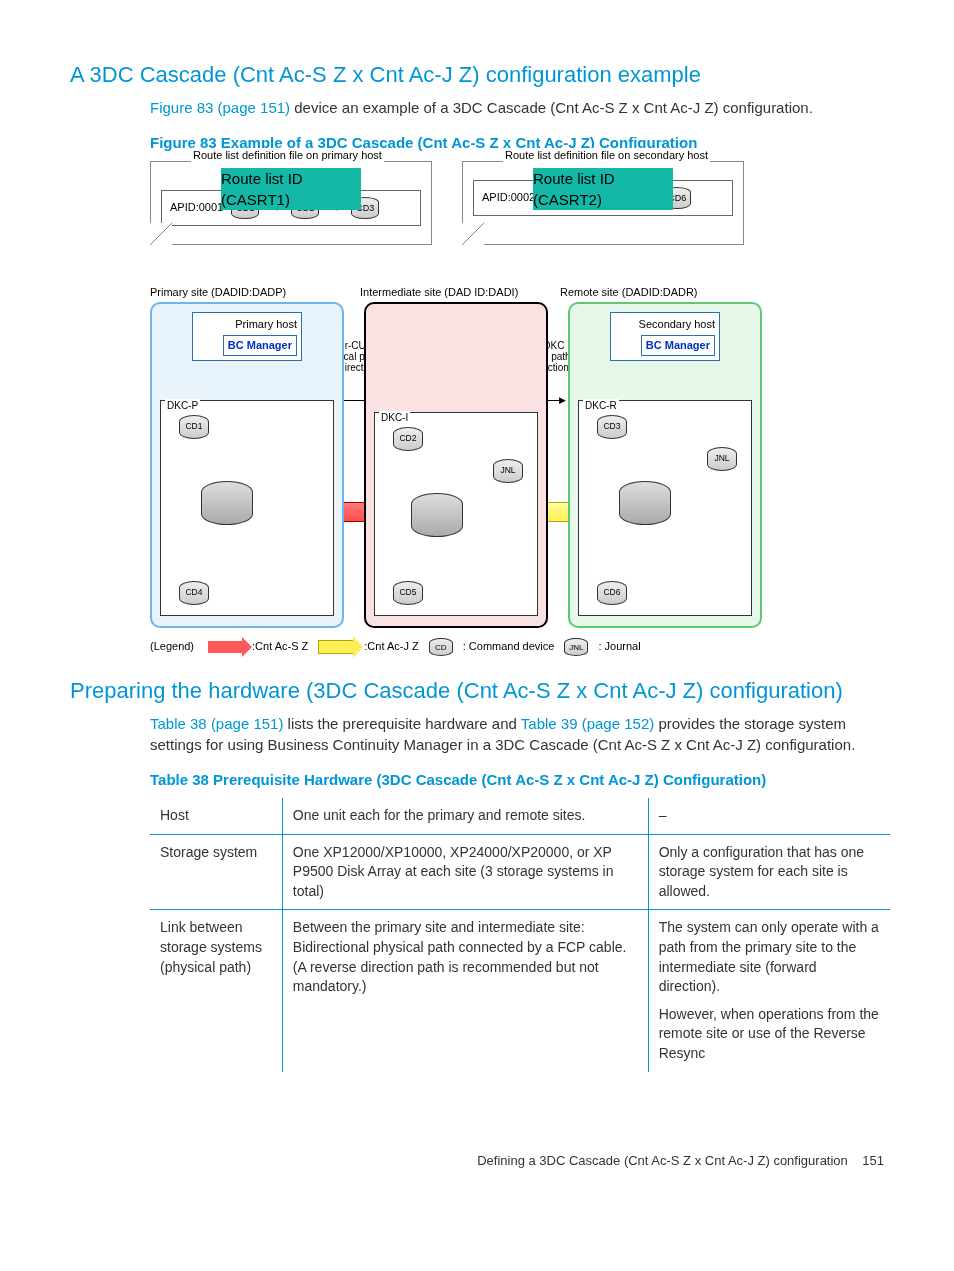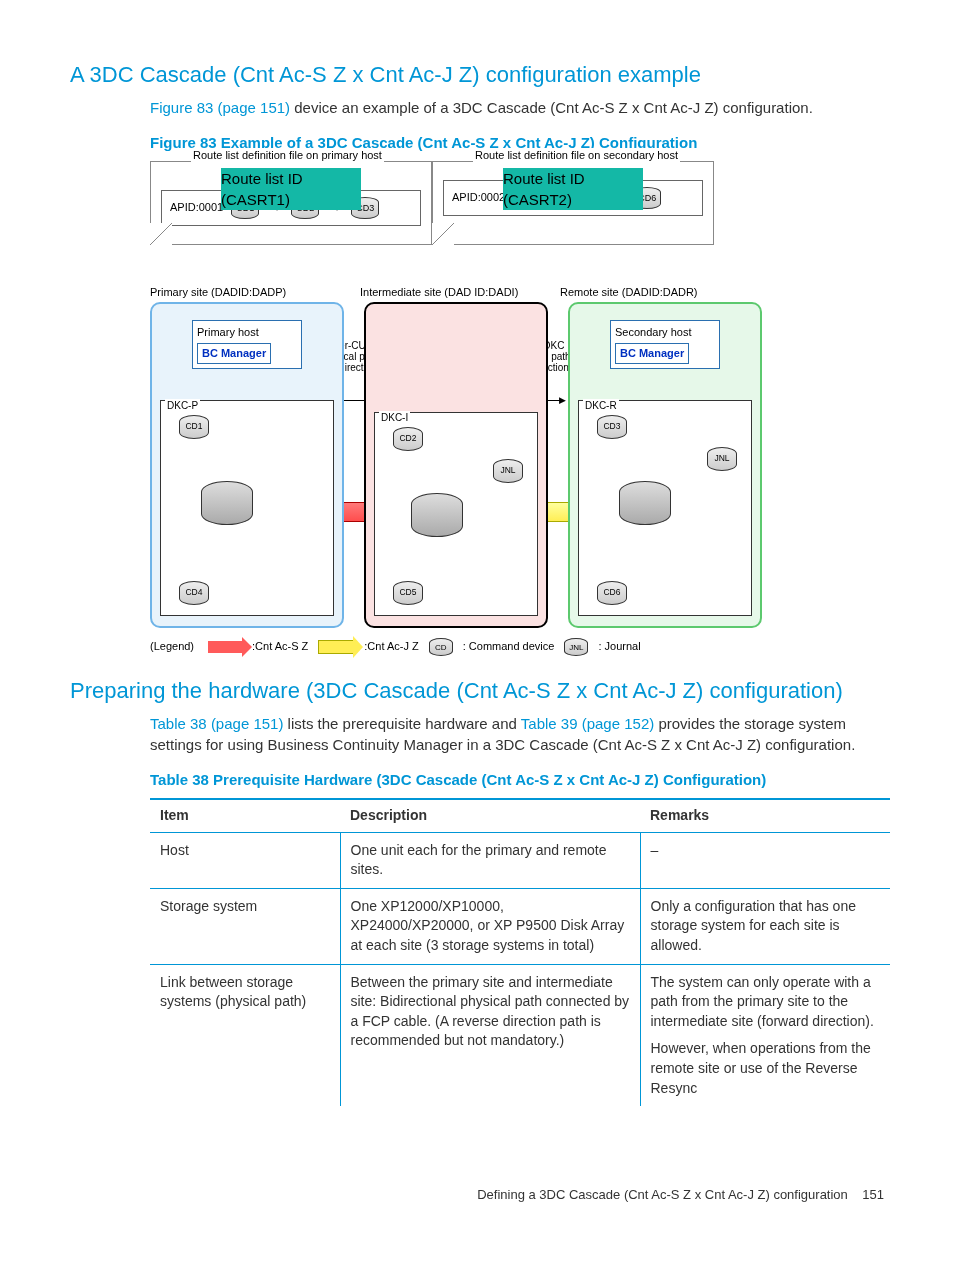--- a/index.html
+++ b/index.html
@@ -39,21 +39,21 @@
     font-size: 13px;
     margin-top: 80px;
   }
   
   .diagram {
     margin-left: 80px;
     width: 620px;
     font-size: 11px;
     color:#000;
   }
-  .route-row { display:flex; margin-bottom:40px;}
+  .route-row { display:flex; gap:30px; margin-bottom:40px;}
   .route-box {
     border:1px solid #888; position:relative; padding:18px 10px 18px 10px;
     width:260px; background:#fff;
   }
   .route-box .flap {
     position:absolute; left:-1px; bottom:-1px; width:22px; height:22px;
     background:linear-gradient(135deg,#fff 49%, #888 50%, #fff 51%);
   }
   .route-title { position:absolute; top:-14px; left:40px; font-size:11px; background:#fff; padding:0 2px;}
   .route-inner {
@@ -71,22 +71,22 @@
   .arrow-r::after{content:"→"; font-size:12px; margin:0 2px;}
   .sites-row { display:flex; gap:20px; position:relative;}
   .site-label{ font-size:11px; margin-bottom:2px;}
   .site {
     border-radius:10px; padding:8px 10px 14px 10px; width:170px; height:300px; position:relative;
   }
   .site-blue { border:2px solid #6fb4e8; background:#e8f3fb;}
   .site-pink { border:2px solid #000; background:#fbe2e2; width:160px;}
   .site-green{ border:2px solid #5cc96e; background:#e6f8e9;}
   .host-box {
-    border:1px solid #2a6fb0; background:#fff; padding:4px; font-size:11px; text-align:left;
-    width:100px; margin:8px auto 6px auto;
+    border:1px solid #2a6fb0; background:#fff; padding:4px; font-size:11px; text-align:right;
+    width:100px; margin:0 auto 6px auto;
   }
   .bcm {
     border:1px solid #2a6fb0; color:#0030c0; font-weight:bold; font-size:11px;
     padding:2px 4px; background:#fff; display:inline-block; margin-top:2px;
   }
   .dkc {
     border:1px solid #333; background:#fff; position:absolute; left:8px; right:8px;
     top:96px; bottom:10px; padding:6px;
   }
   .dkc-label{ position:absolute; top:-2px; left:4px; background:#fff; font-size:10px; padding:0 2px;}
@@ -280,25 +280,20 @@
 <h2 class="section-indent">Preparing the hardware (3DC Cascade (Cnt Ac-S Z x Cnt Ac-J Z) configuration)</h2>
 
 <p class="body-p">
   <span class="link">Table 38 (page 151)</span><span> lists the prerequisite hardware and </span><span class="link">Table 39 (page 152)</span><span> provides the storage system settings for using Business Continuity Manager in a 3DC Cascade (Cnt Ac-S Z x Cnt Ac-J Z) configuration.</span>
 </p>
 
 <div class="tbl-caption">Table 38 Prerequisite Hardware (3DC Cascade (Cnt Ac-S Z x Cnt Ac-J Z) Configuration)</div>
 
 <table class="hw">
   <tbody>
-      <tr>
-    <th style="width:170px;">Item</th>
-    <th style="width:280px;">Description</th>
-    <th>Remarks</th>
-  </tr>
   <tr>
     <td>Host</td>
     <td>One unit each for the primary and remote sites.</td>
     <td>–</td>
   </tr>
   <tr>
     <td>Storage system</td>
     <td>One XP12000/XP10000, XP24000/XP20000, or XP P9500 Disk Array at each site (3 storage systems in total)</td>
     <td>Only a configuration that has one storage system for each site is allowed.</td>
   </tr>

